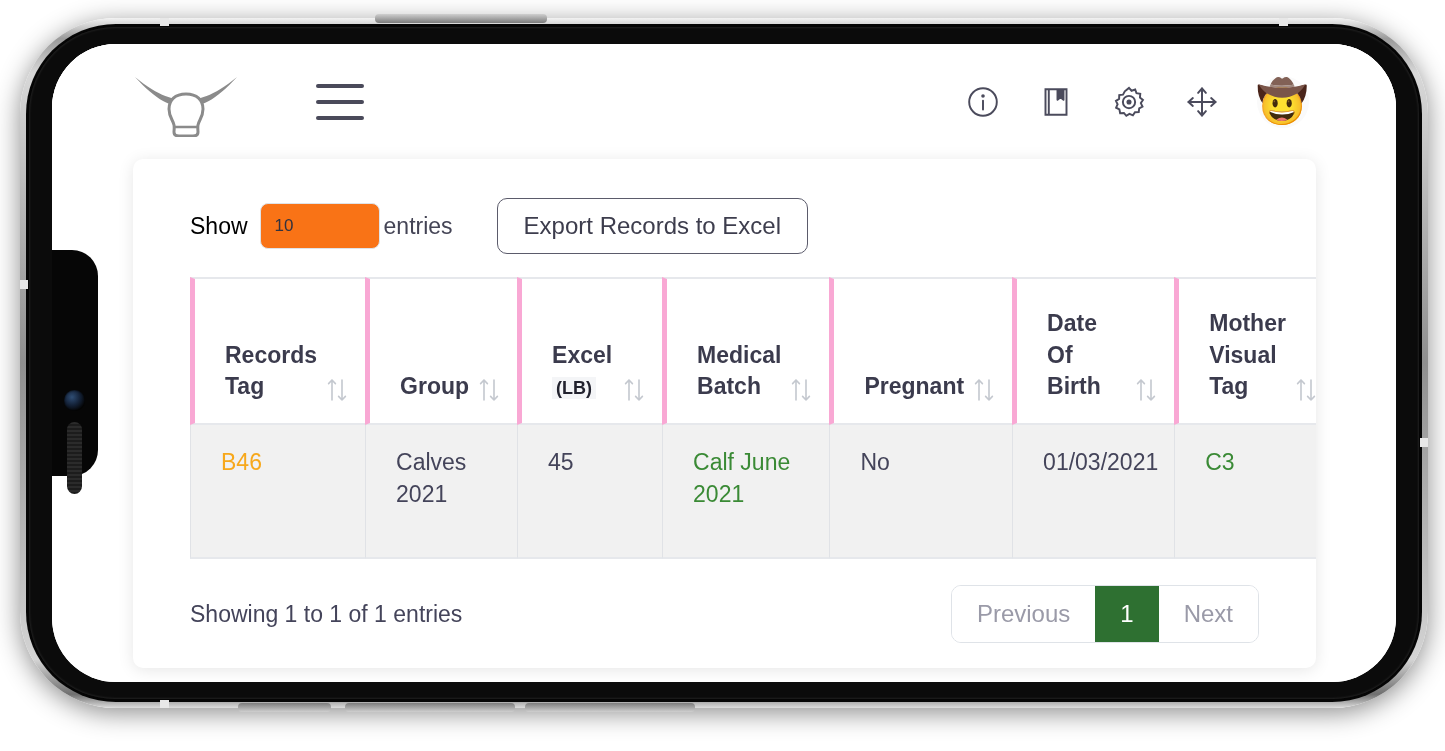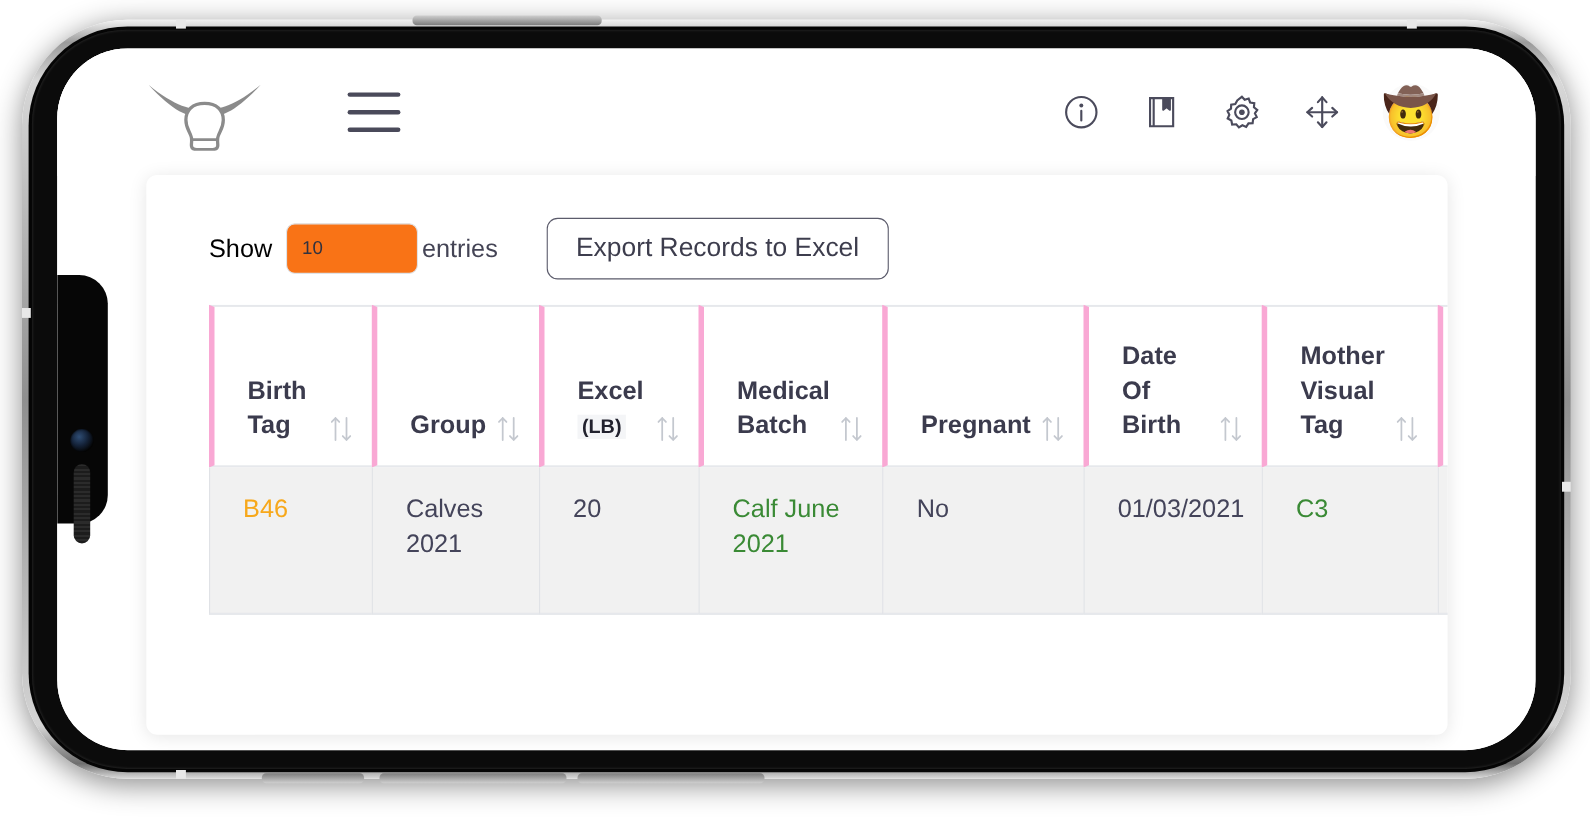--- a/index.html
+++ b/index.html
@@ -303,21 +303,21 @@
                 <col style="width:150px">
                   <col style="width:165px">
                   <col style="width:158px">
                 <col style="width:145px">
                   <col style="width:150px">
               </colgroup>
               <thead>
                 <tr>
                   <th>
                     <div class="th-inner">
-                      <span class="th-text">Birth Tag</span>
+                      <span class="th-text">Records Tag</span>
                       <svg class="sort-ico" viewBox="0 0 24 26" fill="none" stroke="currentColor" stroke-width="1.6" stroke-linecap="round" stroke-linejoin="round">
                         <path d="M7 23 L7 3 M3.6 6.6 L7 3 L10.4 6.6"></path>
                         <path d="M17 3 L17 23 M13.6 19.4 L17 23 L20.4 19.4"></path>
                       </svg>
                     </div>
                   </th>
                   <th>
                     <div class="th-inner">
                       <span class="th-text">Group</span>
                       <svg class="sort-ico" viewBox="0 0 24 26" fill="none" stroke="currentColor" stroke-width="1.6" stroke-linecap="round" stroke-linejoin="round">
@@ -373,30 +373,38 @@
                   </th>
                   <th>
                     
                   </th>
                 </tr>
               </thead>
               <tbody>
                 <tr>
                   <td><span class="c-amber">B46</span></td>
                   <td>Calves 2021</td>
-                  <td>20</td>
+                  <td>45</td>
                   <td><span class="c-green">Calf June 2021</span></td>
                   <td>No</td>
                   <td>01/03/2021</td>
                   <td><span class="c-green">C3</span></td>
                   <td>N</td>
                 </tr>
               </tbody>
             </table>
           </div>
 
+          <div class="table-footer">
+            <span class="info-text">Showing 1 to 1 of 1 entries</span>
+            <div class="pager">
+              <button class="pg">Previous</button>
+              <button class="pg active">1</button>
+              <button class="pg">Next</button>
+            </div>
+          </div>
 
         </div>
       </div>
 
     </div>
   </div>
 </div>
 
 </body></html>

